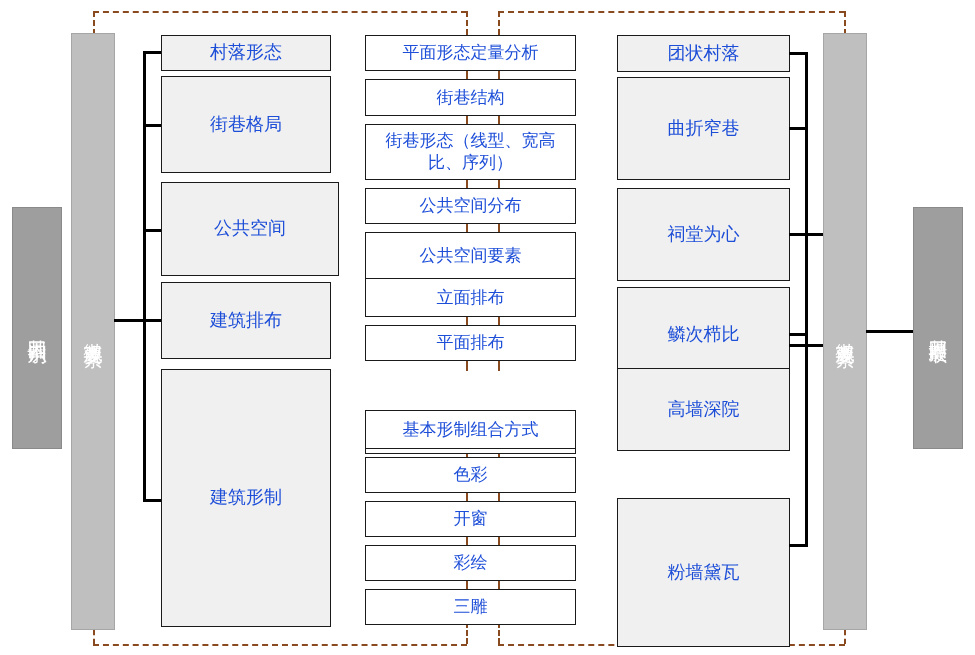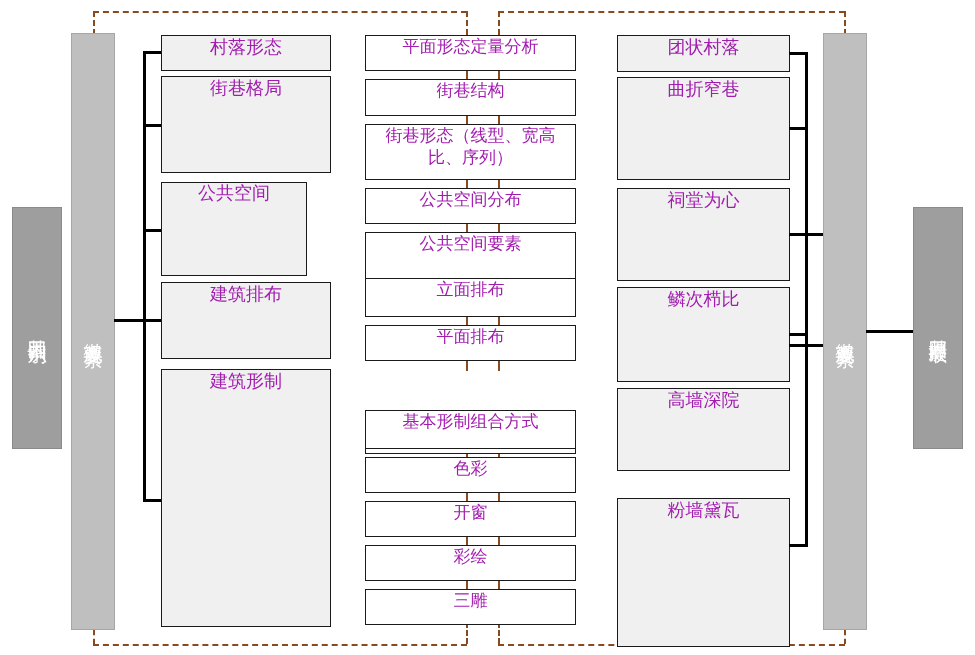--- a/index.html
+++ b/index.html
@@ -14,22 +14,22 @@
     color:#ffffff;
     font-size:19px;
     letter-spacing:2px;
     line-height:1.05;
     white-space:nowrap;
   }
   .bar-dark{background:#9e9e9e;border:1px solid #8a8a8a;}
   .bar-light{background:#bfbfbf;border:1px solid #a6a6a6;}
 
   
-  .nbox{position:absolute;box-sizing:border-box;display:flex;justify-content:center;
-        border:1.4px solid #1a1a1a;color:#a21caf;text-align:center;line-height:1.28;}
+  .nbox{position:absolute;box-sizing:border-box;display:flex;align-items:center;justify-content:center;
+        border:1.4px solid #1a1a1a;color:#1d4ed8;text-align:center;line-height:1.28;}
   .fill-gray{background:#f0f0f0;}
   .fill-white{background:#ffffff;}
   .nbox span{display:block;padding:0 5px;}
 
   
   .sv{position:absolute;background:#000;width:2.6px;}
   .sh{position:absolute;background:#000;height:2.6px;}
 
   
   .dv{position:absolute;width:0;border-left:2.2px dashed #8a4a20;}
@@ -94,21 +94,21 @@
   <div class="sh" style="left:143px;top:229px;width:19px;"></div>
   <div class="sh" style="left:143px;top:319px;width:19px;"></div>
   <div class="sh" style="left:143px;top:499px;width:19px;"></div>
 
   <div class="nbox fill-gray" style="left:161px;top:35px;width:170px;height:36px;font-size:18px;">
     <span>村落形态</span>
     </div>
   <div class="nbox fill-gray" style="left:161px;top:76px;width:170px;height:97px;font-size:18px;">
     <span>街巷格局</span>
     </div>
-  <div class="nbox fill-gray" style="left:161px;top:182px;width:146px;height:94px;font-size:18px;font-family:Liberation Mono, monospace;">
+  <div class="nbox fill-gray" style="left:161px;top:182px;width:178px;height:94px;font-size:18px;">
     <span>公共空间</span>
     </div>
   <div class="nbox fill-gray" style="left:161px;top:282px;width:170px;height:77px;font-size:18px;">
     <span>建筑排布</span>
     </div>
   <div class="nbox fill-gray" style="left:161px;top:369px;width:170px;height:258px;font-size:18px;">
     <span>建筑形制</span>
     </div>
 
   <div class="nbox fill-white" style="left:365px;top:35px;width:211px;height:36px;font-size:17px;">
@@ -156,21 +156,21 @@
     </div>
   <div class="nbox fill-gray" style="left:617px;top:188px;width:173px;height:93px;font-size:18px;">
     <span>祠堂为心</span>
     </div>
   <div class="nbox fill-gray" style="left:617px;top:77px;width:173px;height:103px;font-size:18px;">
     <span>曲折窄巷</span>
     </div>
   <div class="nbox fill-gray" style="left:617px;top:287px;width:173px;height:95px;font-size:18px;">
     <span>鳞次栉比</span>
     </div>
-  <div class="nbox fill-gray" style="left:617px;top:388px;width:173px;height:83px;font-size:18px;">
+  <div class="nbox fill-gray" style="left:617px;top:368px;width:173px;height:83px;font-size:18px;">
     <span>高墙深院</span>
     </div>
   <div class="nbox fill-gray" style="left:617px;top:498px;width:173px;height:149px;font-size:18px;">
     <span>粉墙黛瓦</span>
     </div>
 
   <div class="sv" style="left:805px;top:52px;height:493px;"></div>
   <div class="sh" style="left:789px;top:52px;width:19px;"></div>
   <div class="sh" style="left:789px;top:127px;width:19px;"></div>
   <div class="sh" style="left:789px;top:233px;width:19px;"></div>

